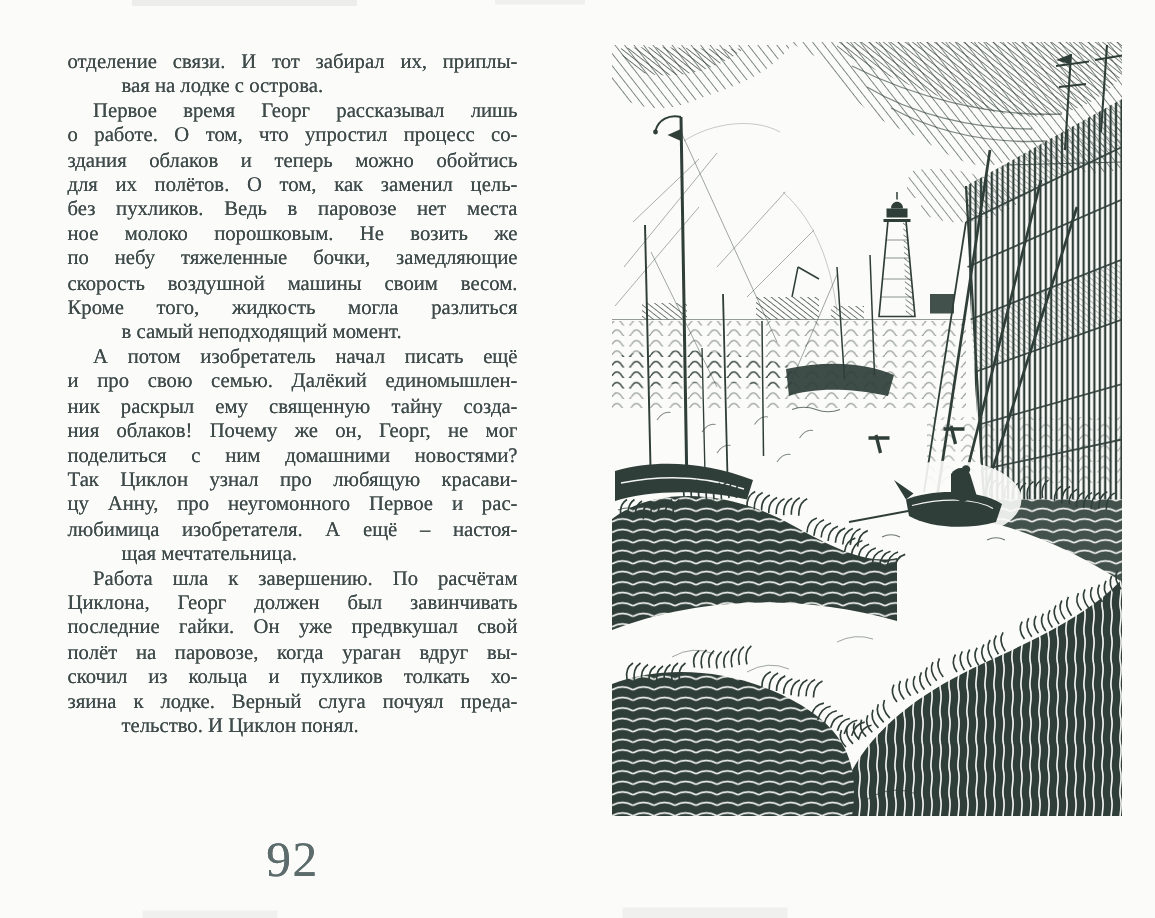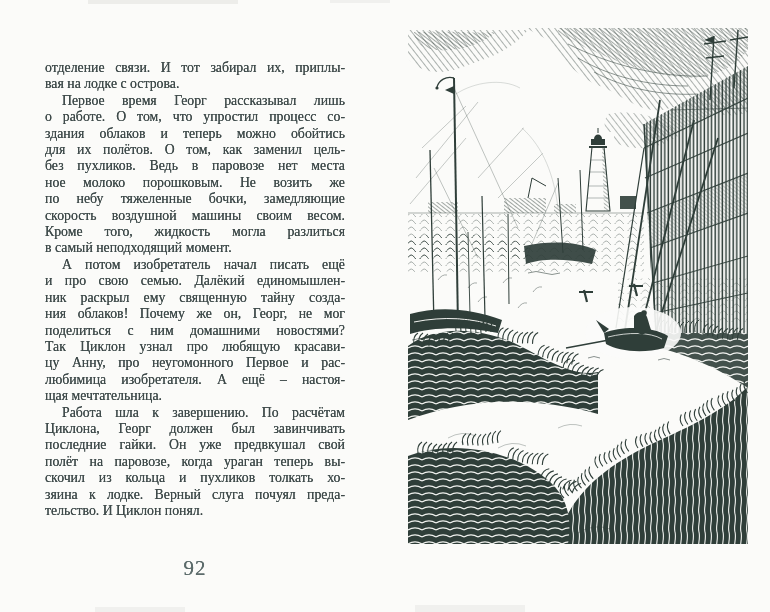--- a/index.html
+++ b/index.html
@@ -3,30 +3,30 @@
 <meta charset="utf-8">
 <style>
   html,body{margin:0;padding:0;}
   body{
     width:770px;height:612px;position:relative;overflow:hidden;
     background:#fbfbf9;
     font-family:"Liberation Serif","DejaVu Serif",serif;
   }
   .page{position:absolute;inset:0;}
   .text-col{
-    position:absolute;left:45px;top:60px;width:300px;
+    position:absolute;left:45px;top:33px;width:300px;
     color:#3f4b4b;font-size:13.8px;line-height:16.4px;
     text-shadow:0 0 .4px currentColor;
   }
   .line{text-align:justify;text-align-last:justify;}
-  .line.end{text-align-last:left;}
+  .line.end{text-align-last:left;margin-left:36px;}
   .line.indent{text-indent:17px;}
   .pageno{
     position:absolute;left:45px;top:556px;width:300px;text-align:center;
-    font-size:21px;color:#5c6b6b;letter-spacing:1px;text-shadow:0 0 .4px currentColor;
+    font-size:33px;color:#5c6b6b;letter-spacing:1px;text-shadow:0 0 .4px currentColor;
   }
   .illo{position:absolute;left:408px;top:28px;width:340px;height:526px;}
   .artifact{position:absolute;background:#e2e2df;}
   .a1{left:88px;top:0;width:150px;height:4px;opacity:.55;}
   .a2{left:330px;top:0;width:60px;height:3px;opacity:.4;}
   .a3{left:95px;top:607px;width:90px;height:5px;opacity:.45;}
   .a4{left:415px;top:605px;width:110px;height:7px;opacity:.4;}
 </style>
 </head>
 <body>
@@ -56,21 +56,21 @@
     <div class="line">ник раскрыл ему священную тайну созда-</div>
     <div class="line">ния облаков! Почему же он, Георг, не мог</div>
     <div class="line">поделиться с ним домашними новостями?</div>
     <div class="line">Так Циклон узнал про любящую красави-</div>
     <div class="line">цу Анну, про неугомонного Первое и рас-</div>
     <div class="line">любимица изобретателя. А ещё – настоя-</div>
     <div class="line end">щая мечтательница.</div>
     <div class="line indent">Работа шла к завершению. По расчётам</div>
     <div class="line">Циклона, Георг должен был завинчивать</div>
     <div class="line">последние гайки. Он уже предвкушал свой</div>
-    <div class="line">полёт на паровозе, когда ураган теперь вы-</div>
+    <div class="line">полёт на паровозе, когда ураган вдруг вы-</div>
     <div class="line">скочил из кольца и пухликов толкать хо-</div>
     <div class="line">зяина к лодке. Верный слуга почуял преда-</div>
     <div class="line end">тельство. И Циклон понял.</div>
   </div>
 
   <div class="pageno">92</div>
 
   <svg class="illo" viewBox="0 0 340 526" width="340" height="526" xmlns="http://www.w3.org/2000/svg">
     <defs>
       <pattern id="hA" width="5" height="5" patternUnits="userSpaceOnUse" patternTransform="rotate(-38)">

